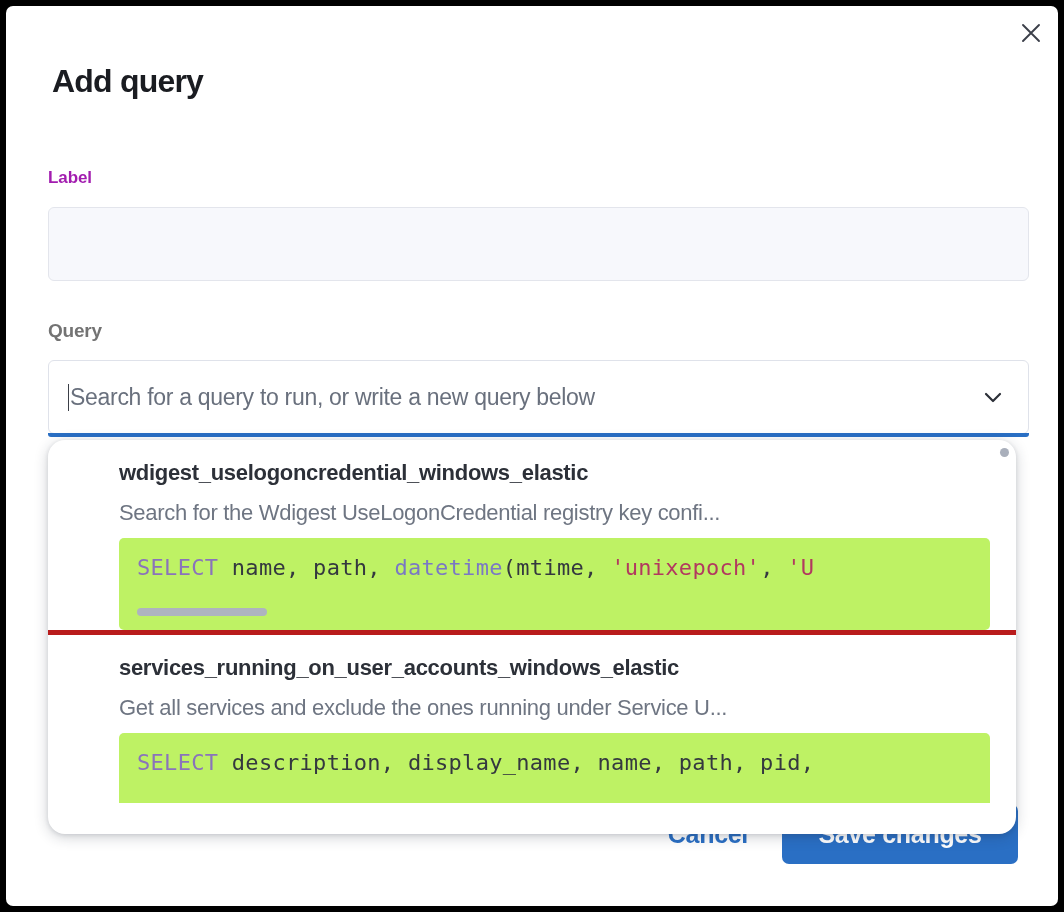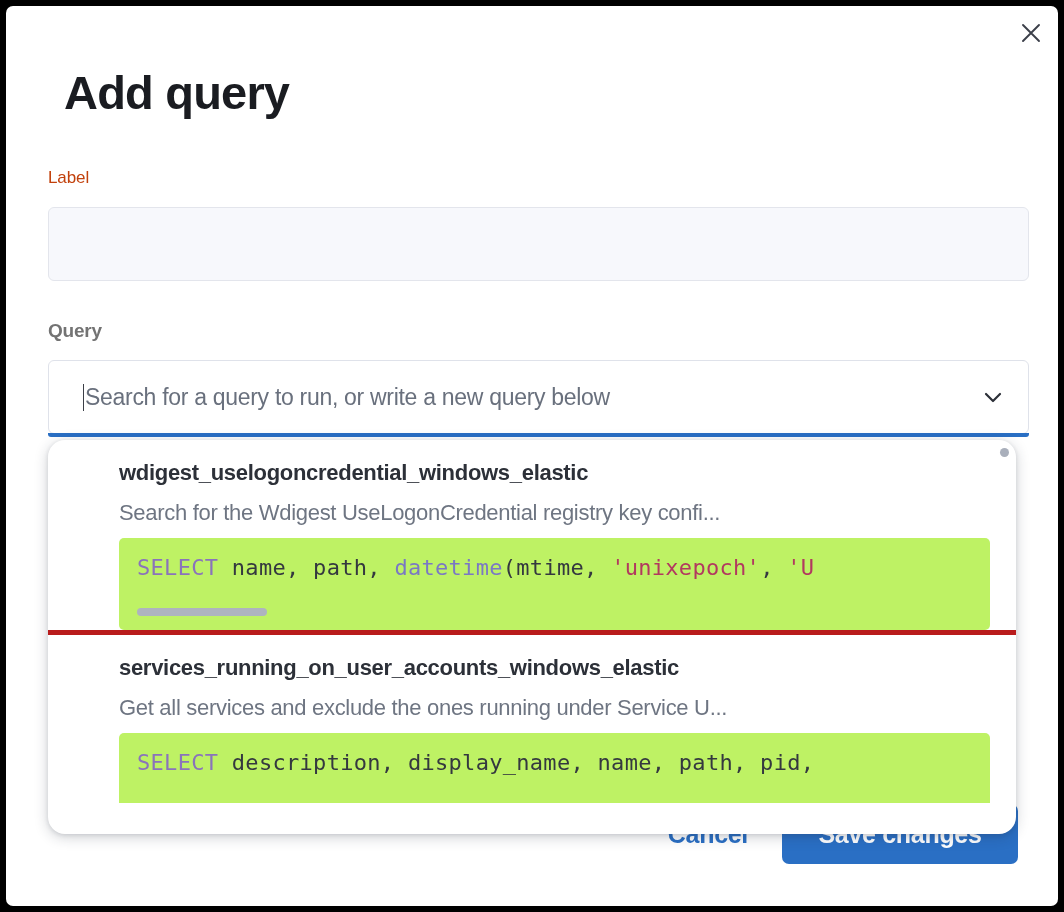--- a/index.html
+++ b/index.html
@@ -39,35 +39,35 @@
     cursor: pointer;
     border: none; background: transparent;
     padding: 0;
   }
   .close-btn svg { display: block; }
 
   
   .modal-title {
     position: absolute;
     left: 42px; top: 43px;
-    font-size: 47px;
+    font-size: 32px;
     line-height: 56px;
     font-weight: 700;
     letter-spacing: -0.8px;
     color: #1a1c21;
-    margin: 16px;
+    margin: 4px;
   }
 
   
   .field-label {
     position: absolute;
     left: 42px; top: 162px;
     font-size: 17px;
-    font-weight: 400;
-    color: #c2410c;
+    font-weight: 700;
+    color: #a21caf;
     letter-spacing: -0.1px;
   }
   .label-input {
     position: absolute;
     left: 42px; top: 201px;
     width: 981px; height: 74px;
     background: #f7f8fc;
     border: 1px solid #e3e5ec;
     border-radius: 6px;
     font-family: "Liberation Sans", sans-serif;
@@ -114,21 +114,21 @@
     content: "";
     position: absolute;
     left: -1px; right: -1px;
     bottom: -4px;
     height: 4px;
     background: #2a6fc4;
     border-radius: 0 0 3px 3px;
   }
   .combo-caret {
     position: absolute;
-    left: 15px; top: 0;
+    left: 0; top: 0;
     width: 100%; height: 100%;
     background: transparent;
     border: none;
     font: inherit;
     padding: 0 56px 0 19px;
     text-align: right;
     color: #69707d;
     font-size: 23px;
     letter-spacing: -0.3px;
     cursor: text;

